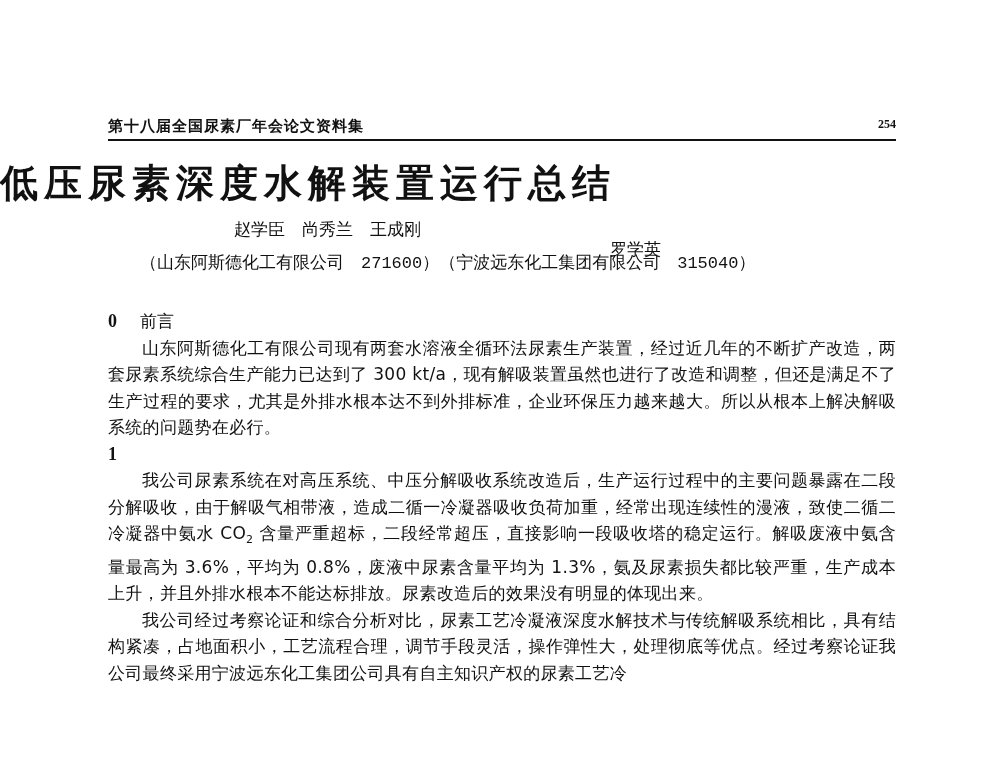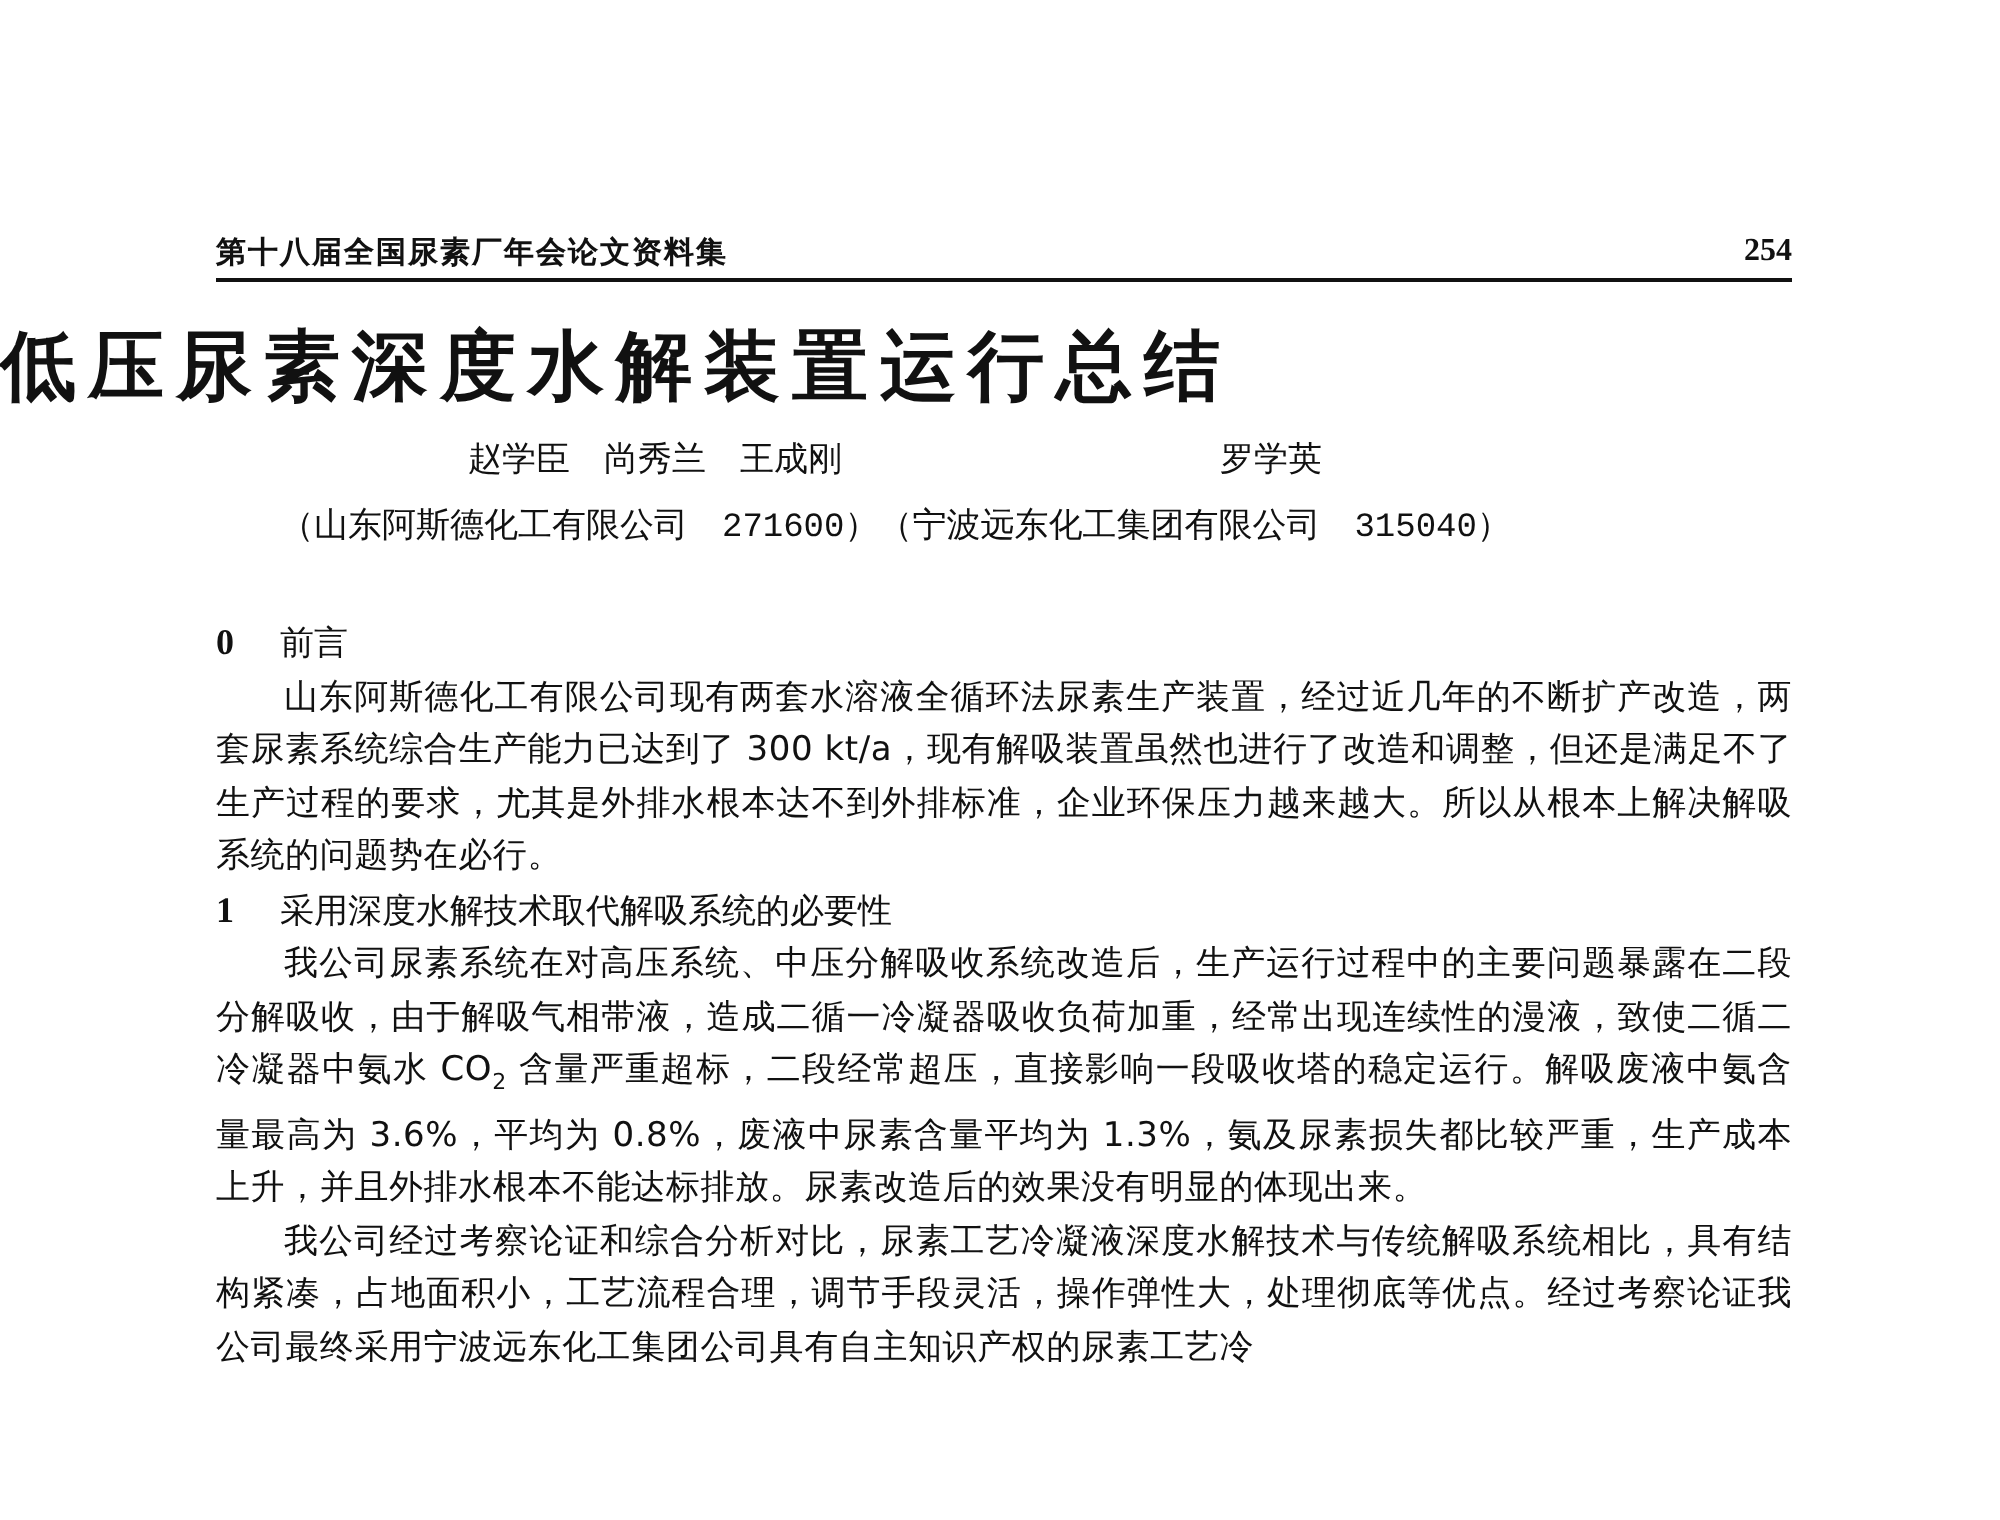--- a/index.html
+++ b/index.html
@@ -11,34 +11,34 @@
     .page { position: absolute; left: 0; top: 0; width: 1000px; height: 631px; }
     .running-header {
       position: absolute; left: 108px; top: 117px; width: 788px; height: 22px;
       border-bottom: 2px solid #111;
     }
     .rh-title {
       position: absolute; left: 0; top: 0; font-size: 15px; font-weight: bold;
       letter-spacing: 1px; font-family: "DejaVu Sans", sans-serif;
     }
     .rh-page {
-      position: absolute; right: 0; top: 0; font-size: 16px; font-weight: bold;
+      position: absolute; right: 0; top: 0; font-size: 12px; font-weight: bold;
       font-family: "Liberation Serif", serif;
     }
     .title {
       position: absolute; left: 0; width: 1000px; top: 158px; 
       font-size: 38px; font-weight: bold; letter-spacing: 6px;
       font-family: "DejaVu Serif", serif;
     }
     .authors {
       position: absolute; top: 218px; font-size: 17px;
       font-family: "DejaVu Sans", sans-serif;
     }
     .authors-left { left: 234px; word-spacing: 10px; }
-    .authors-right { left: 610px; }
+    .authors-right { left: 610px; margin-top: 20px; }
     .affil {
       position: absolute; left: 140px; top: 251px; font-size: 17px;
       font-family: Liberation Mono, monospace; white-space: nowrap;
     }
     .body-text {
       position: absolute; left: 108px; width: 788px; top: 308px;
       font-family: "DejaVu Sans", sans-serif; font-size: 17px; line-height: 26.5px;
     }
     .heading { display: flex; align-items: baseline; font-size: 17px; }
     .heading .num { width: 32px; font-weight: bold; font-family: "Liberation Serif", serif; font-size: 18px; }
@@ -64,19 +64,18 @@
 
   <div class="body-text">
     <div class="heading">
       <span class="num">0</span>
       <span>前言</span>
     </div>
     <p class="para">山东阿斯德化工有限公司现有两套水溶液全循环法尿素生产装置，经过近几年的不断扩产改造，两套尿素系统综合生产能力已达到了 300 kt/a，现有解吸装置虽然也进行了改造和调整，但还是满足不了生产过程的要求，尤其是外排水根本达不到外排标准，企业环保压力越来越大。所以从根本上解决解吸系统的问题势在必行。</p>
 
     <div class="heading">
       <span class="num">1</span>
-      <span>采用深度水解技术取代解吸系统的必要性</span>
     </div>
     <p class="para"><span>我公司尿素系统在对高压系统、中压分解吸收系统改造后，生产运行过程中的主要问题暴露在二段分解吸收，由于解吸气相带液，造成二循一冷凝器吸收负荷加重，经常出现连续性的漫液，致使二循二冷凝器中氨水</span> <span><span>CO</span><sub>2</sub></span> <span>含量严重超标，二段经常超压，直接影响一段吸收塔的稳定运行。解吸废液中氨含量最高为 3.6%，平均为 0.8%，废液中尿素含量平均为 1.3%，氨及尿素损失都比较严重，生产成本上升，并且外排水根本不能达标排放。尿素改造后的效果没有明显的体现出来。</span></p>
     <p class="para">我公司经过考察论证和综合分析对比，尿素工艺冷凝液深度水解技术与传统解吸系统相比，具有结构紧凑，占地面积小，工艺流程合理，调节手段灵活，操作弹性大，处理彻底等优点。经过考察论证我公司最终采用宁波远东化工集团公司具有自主知识产权的尿素工艺冷</p>
   </div>
 
 </div>
 
 </body></html>

